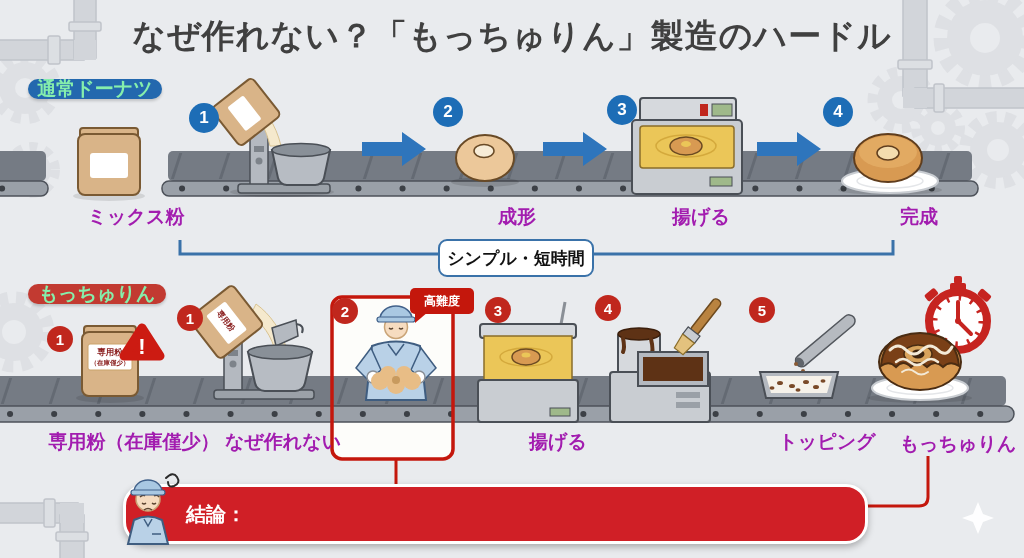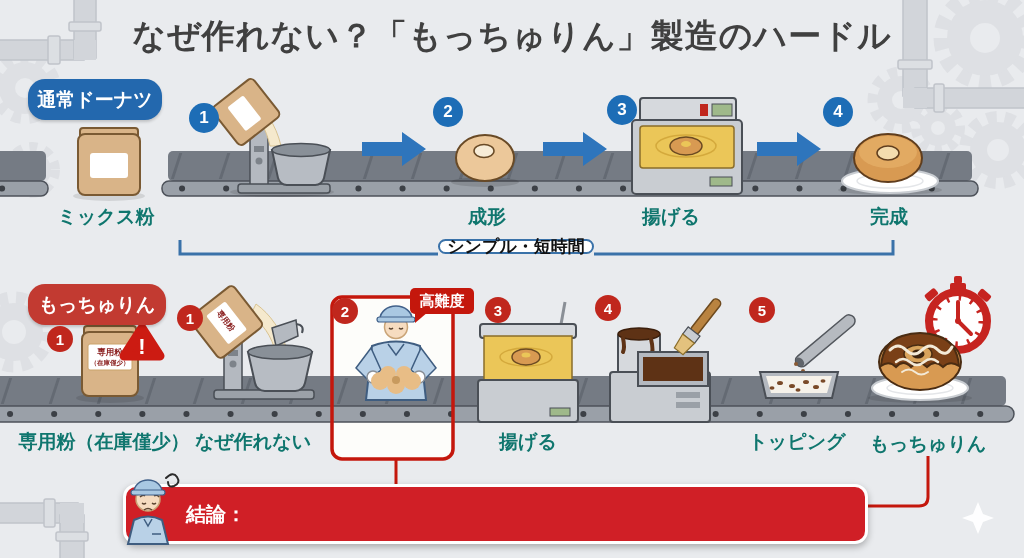--- a/index.html
+++ b/index.html
@@ -8,53 +8,53 @@
     background:#e9ebee;
     font-family:"Liberation Sans","DejaVu Sans",sans-serif;
   }
   #canvas *{box-sizing:border-box;}
   .abs{position:absolute;}
   #title{
     left:0;right:0;top:14px;text-align:center;
     font-size:33px;font-weight:bold;color:#404040;letter-spacing:1px;z-index:2;
   }
   .pill{
-    position:absolute;height:41px;border-radius:17px;color:#ffffff;
+    position:absolute;height:20px;border-radius:17px;color:#86efac;
     font-weight:bold;font-size:19px;display:flex;align-items:center;justify-content:center;
     z-index:2;box-shadow:0 2px 3px rgba(0,0,0,.18);
   }
   .pill.blue{background:#2368ae;}
   .pill.red{background:#c23a31;}
   .numc{
     position:absolute;border-radius:50%;color:#fff;font-weight:bold;
     display:flex;align-items:center;justify-content:center;z-index:3;
   }
   .numc.blue{width:30px;height:30px;background:#1d6db6;font-size:17px;}
   .numc.red{width:26px;height:26px;background:#c0271d;font-size:15px;}
   .cap{
-    position:absolute;font-weight:bold;font-size:19px;color:#0f766e;
-    text-align:center;z-index:2;white-space:nowrap;
+    position:absolute;font-weight:bold;font-size:19px;color:#a21caf;
+    text-align:center;z-index:2;white-space:nowrap;margin-left:30px;
   }
   #bracket-label{
-    left:438px;top:239px;width:156px;height:15px;background:#fff;
+    left:438px;top:239px;width:156px;height:38px;background:#fff;
     border:2.5px solid #3a72a9;border-radius:9px;display:flex;align-items:center;
     justify-content:center;font-weight:bold;font-size:17px;color:#111;z-index:2;
   }
   #difficulty-badge{
     left:410px;top:288px;width:64px;height:26px;background:#c4170c;border-radius:5px;
-    color:#fff;font-weight:bold;font-size:15px;display:flex;align-items:center;
+    color:#fff;font-weight:bold;font-size:12px;display:flex;align-items:center;
     justify-content:center;z-index:3;
   }
   #difficulty-badge:after{
     content:"";position:absolute;left:5px;bottom:-9px;width:0;height:0;
     border-top:11px solid #c4170c;border-right:13px solid transparent;
   }
   #conclusion-banner{
     left:123px;top:484px;width:745px;height:60px;background:#d01f26;
-    border:3px solid #fff;border-radius:13px;z-index:2;
+    border:3px solid #fff;border-radius:22px;z-index:2;
     box-shadow:0 3px 7px rgba(0,0,0,.28);
   }
   #conclusion-label{
     position:absolute;left:58px;top:0;height:54px;width:64px;display:flex;
     align-items:center;justify-content:center;color:#fff;font-weight:bold;font-size:20px;
   }
   #conclusion-box{
     position:absolute;left:126px;top:5px;width:600px;height:44px;background:#fff;
     border-radius:6px;display:flex;align-items:center;justify-content:center;
     font-weight:bold;font-size:21px;white-space:nowrap;

